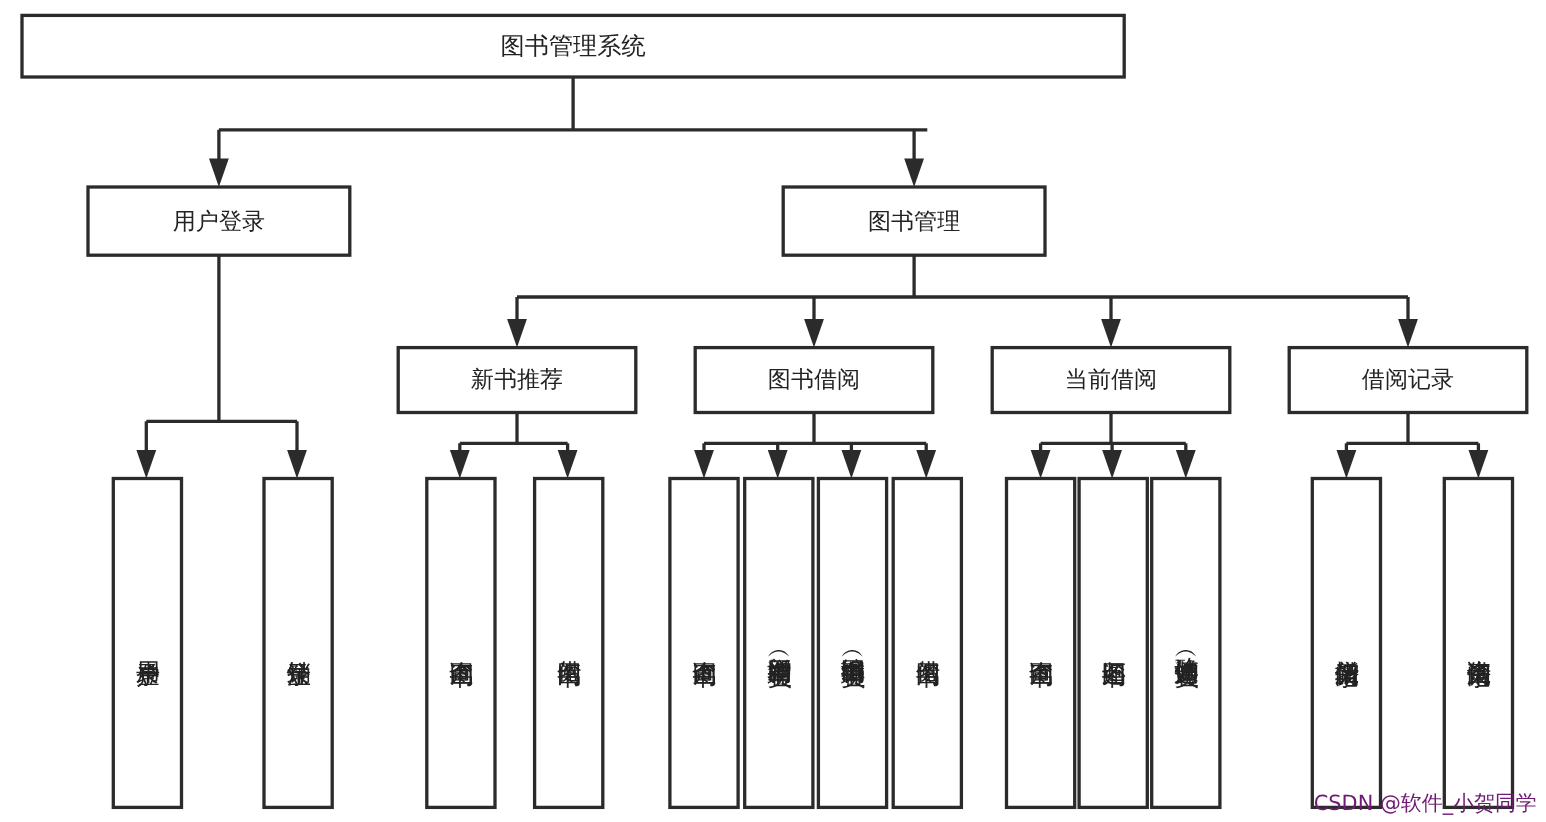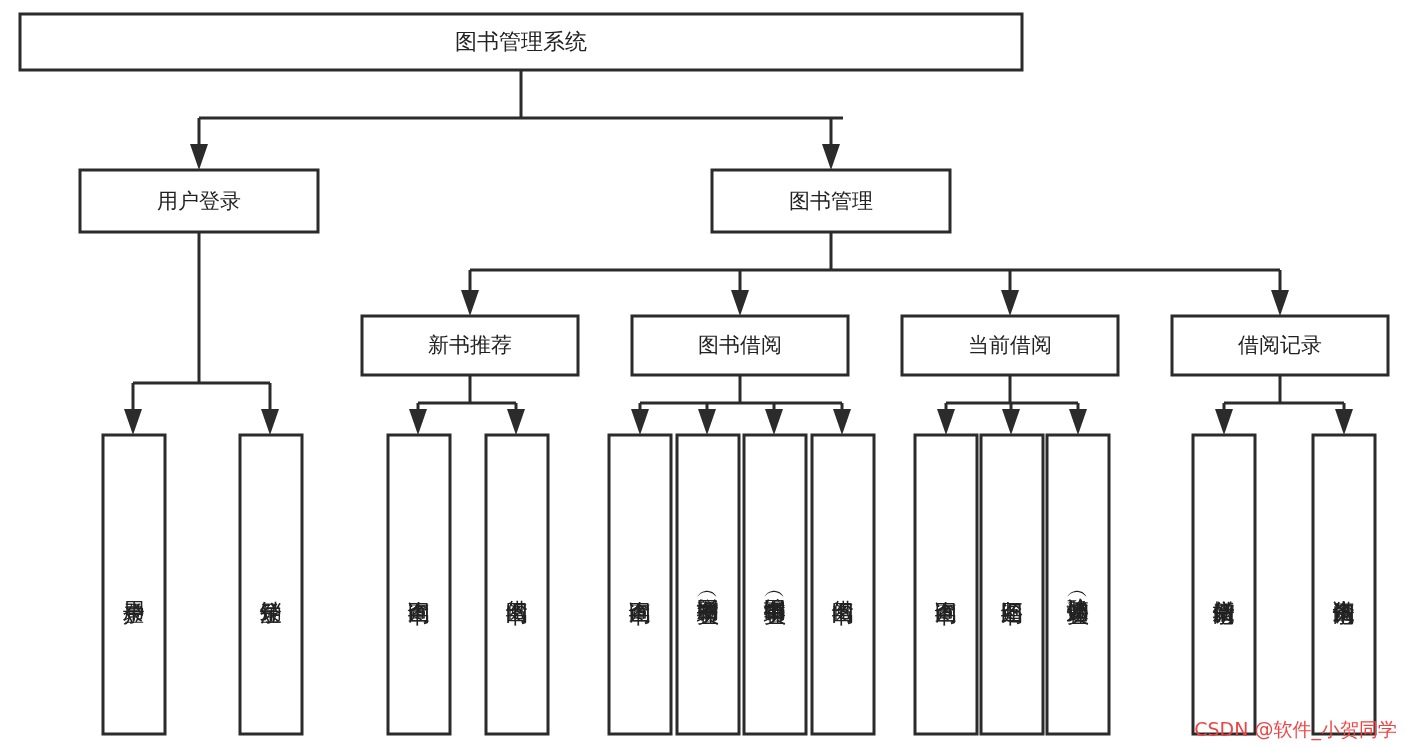--- a/index.html
+++ b/index.html
@@ -69,21 +69,21 @@
     justify-content: center;
     pointer-events: none;
     user-select: none;
   }
   .watermark {
     position: absolute;
     right: 8px;
     bottom: 4px;
     font-family: "DejaVu Sans", "Liberation Sans", sans-serif;
     font-size: 19px;
-    color: #ef4444;
+    color: #701a75;
     white-space: nowrap;
     user-select: none;
   }
 </style>
 </head>
 <body>
 
 <div id="chart-root">
 
   <svg id="flow-svg" viewBox="0 0 1405 747">

